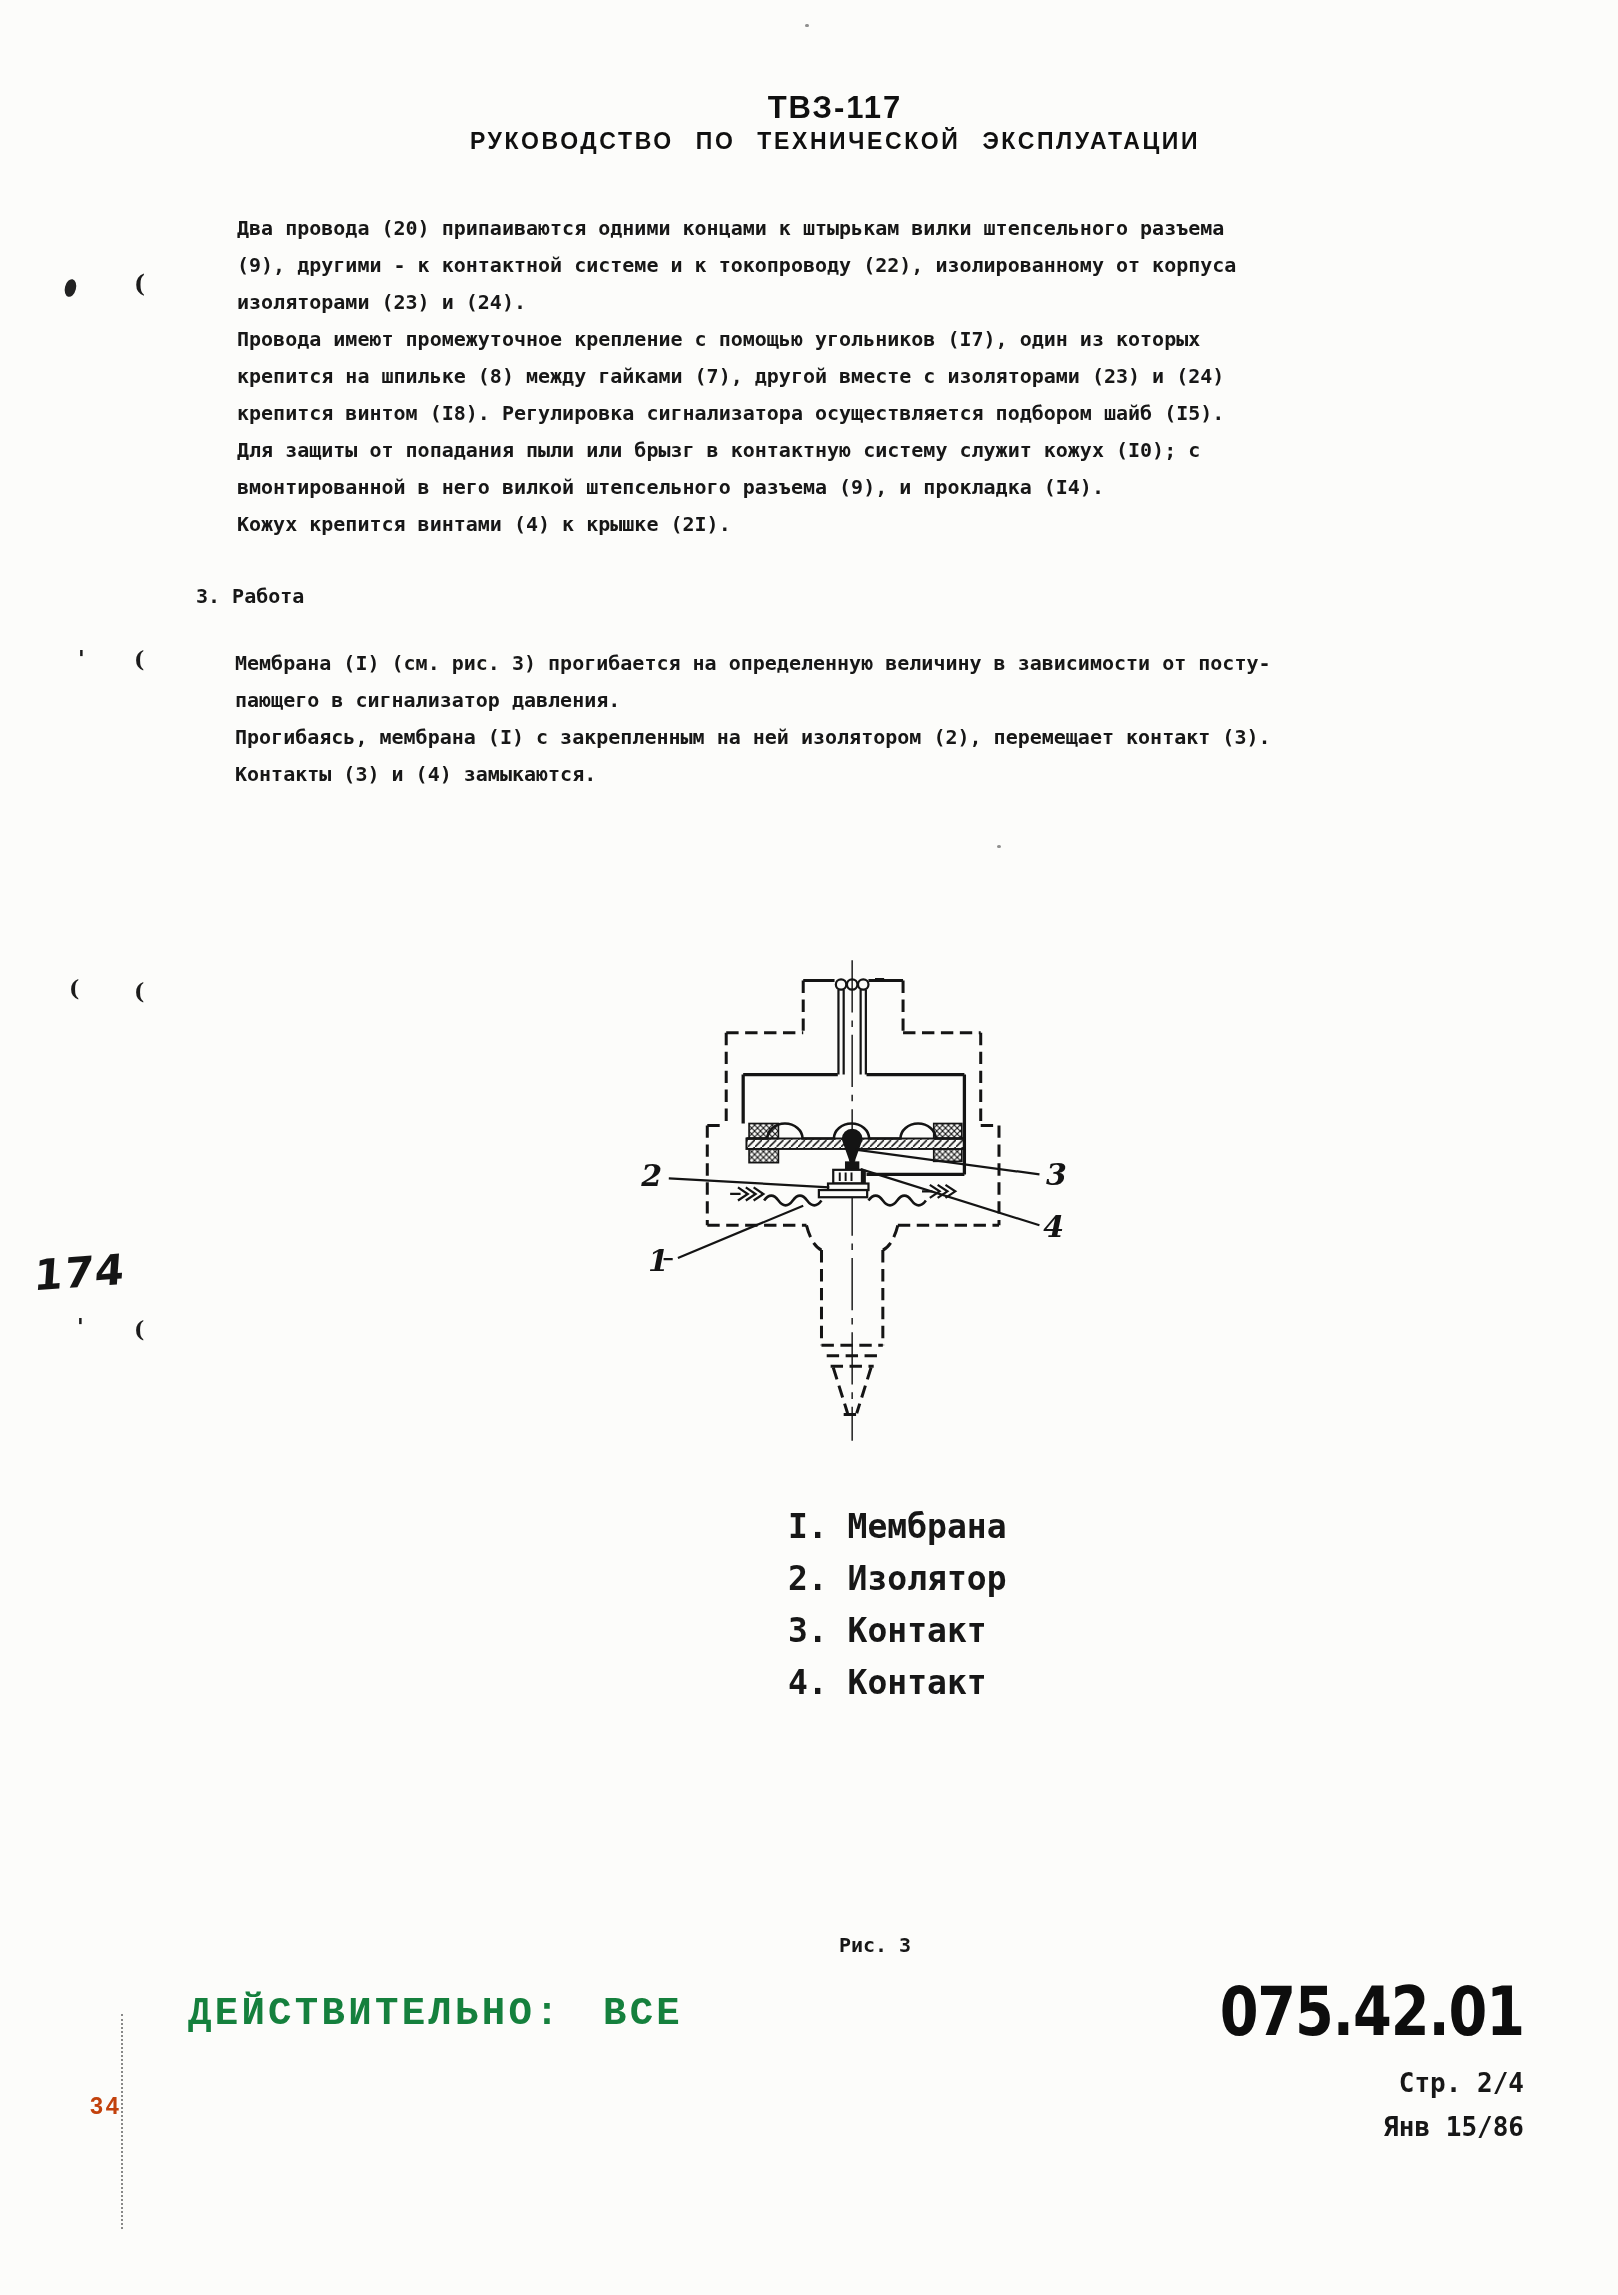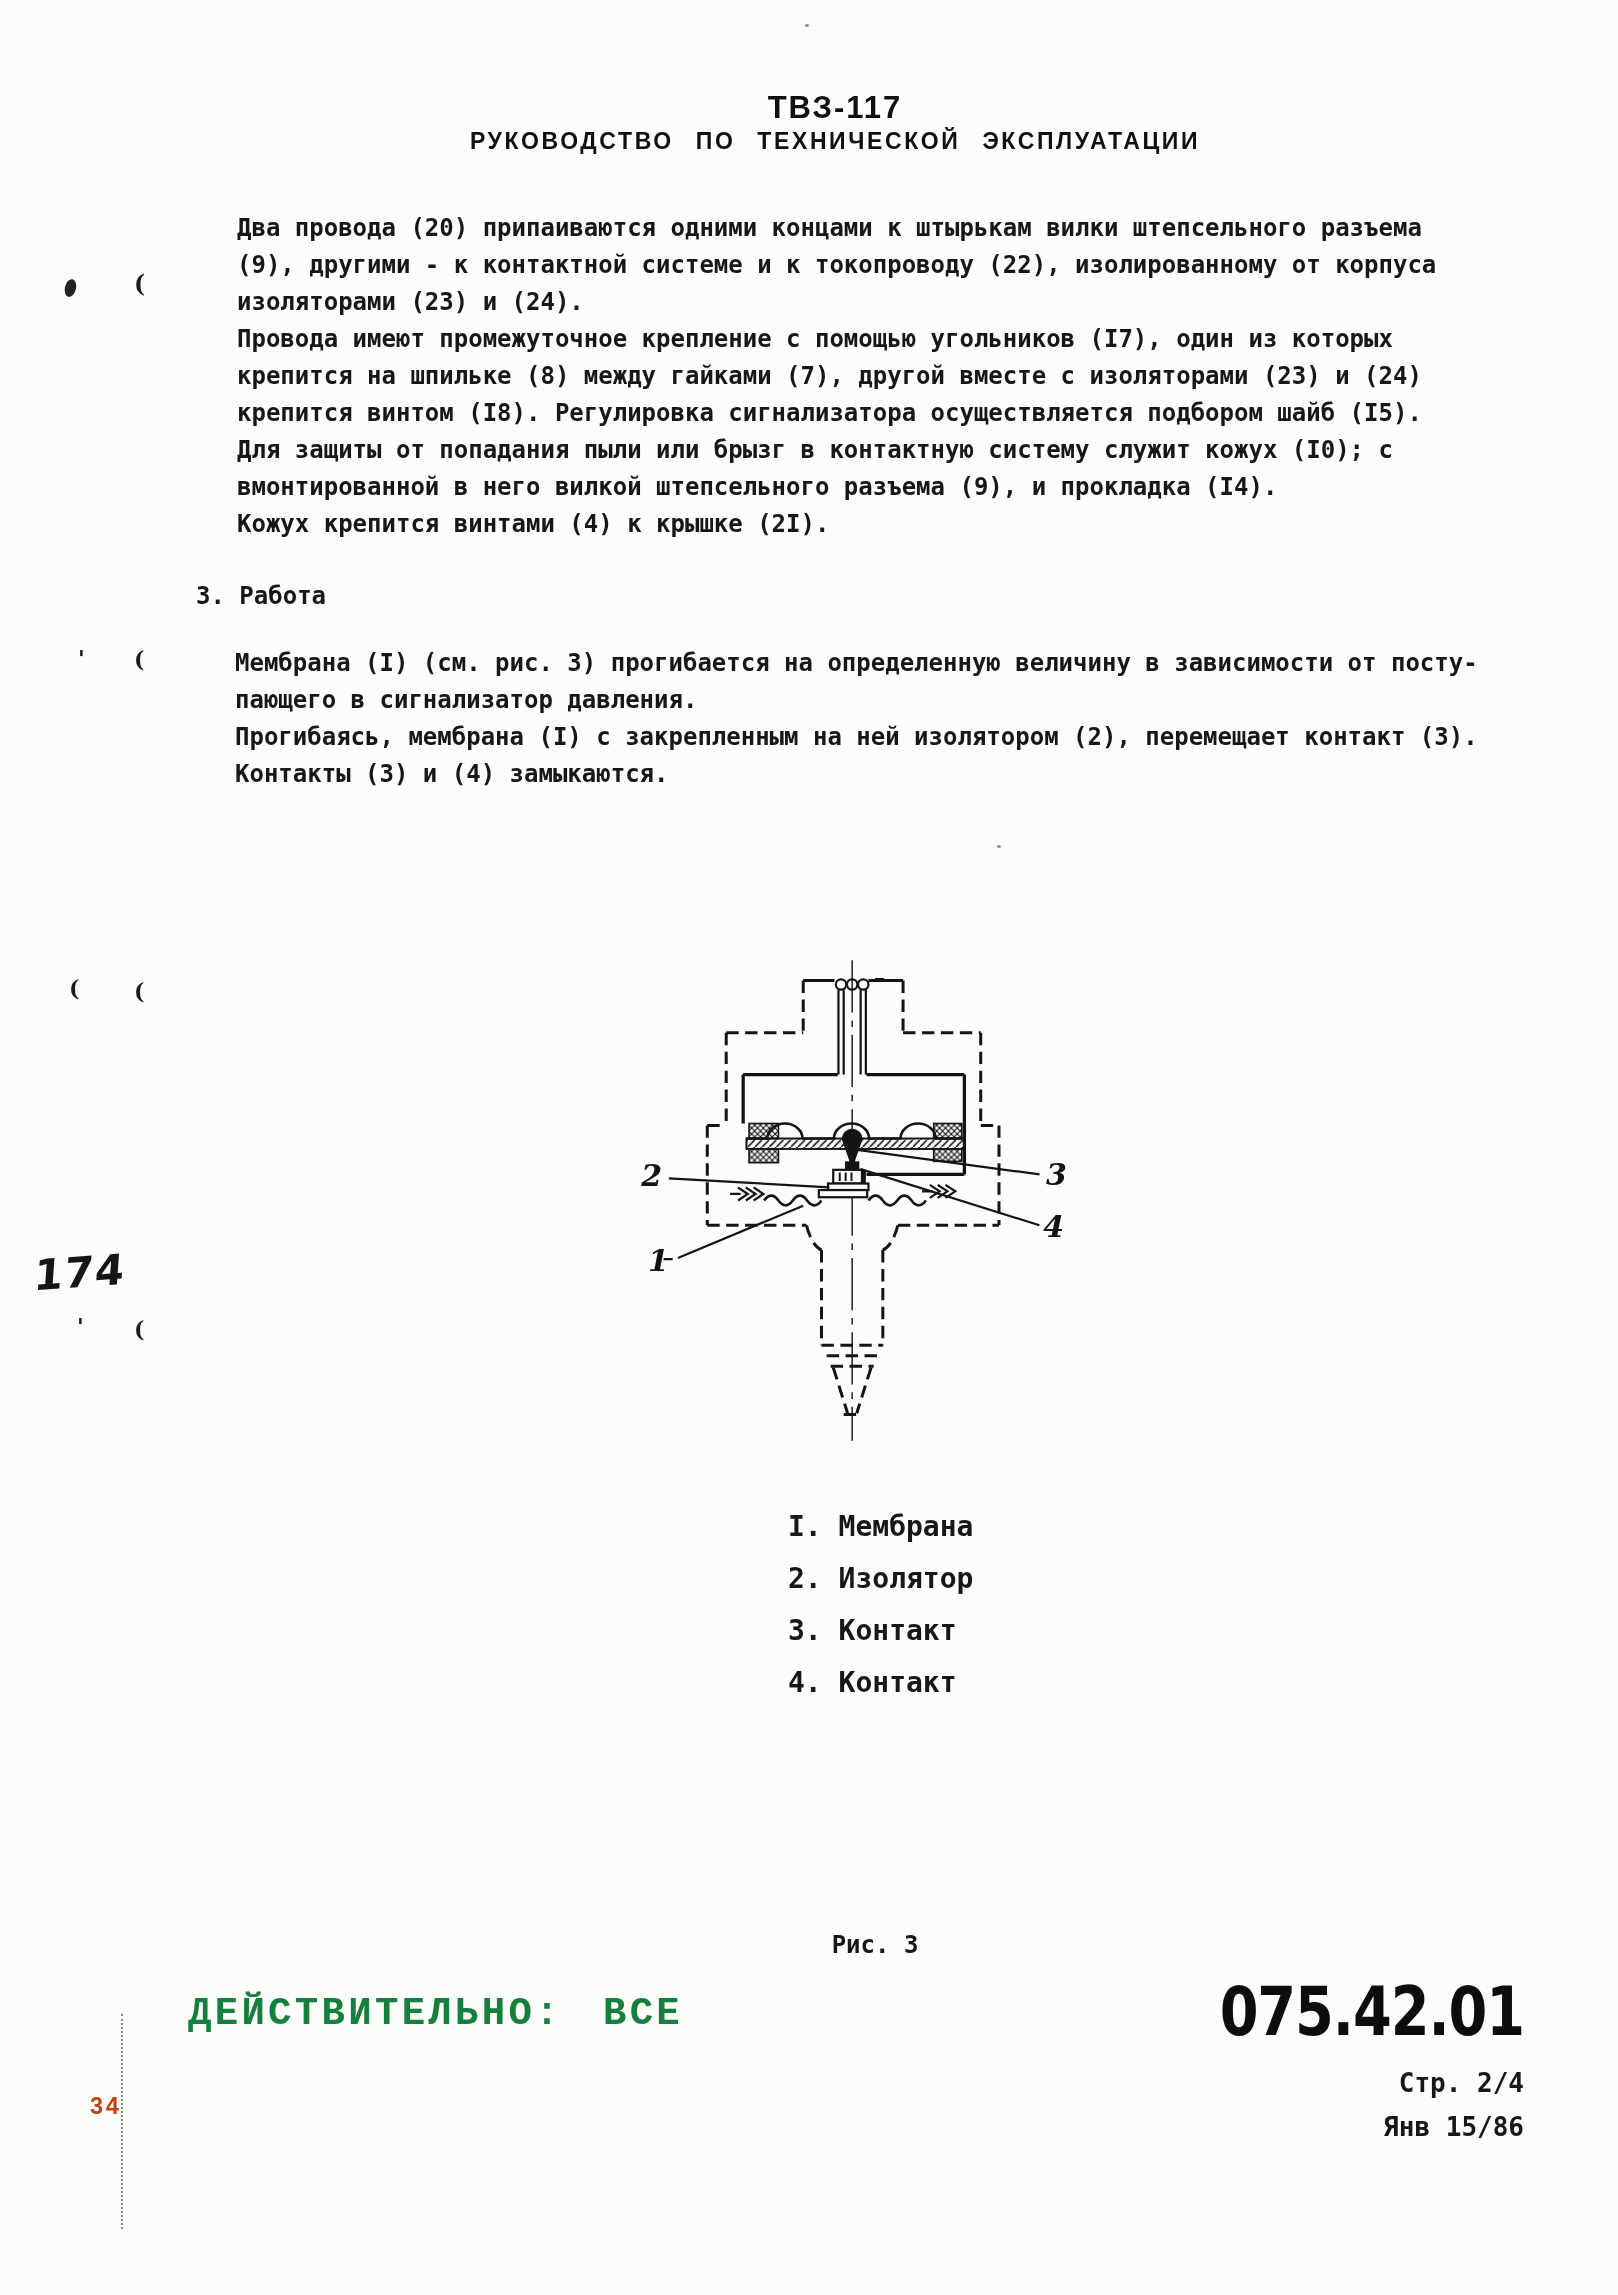--- a/index.html
+++ b/index.html
@@ -1,22 +1,22 @@
 <!DOCTYPE html>
 <html style="font-size:10.4px"><head>
 <meta charset="utf-8">
 <style>
   html,body{margin:0;padding:0;background:#888;}
   #page{position:relative;width:1619px;height:2295px;background:#fcfcfa;overflow:hidden;
         font-family:"DejaVu Sans Mono",monospace;color:#161616;}
   .abs{position:absolute;}
-  .tw{font-family:"DejaVu Sans Mono",monospace;font-weight:bold;font-size:24px;line-height:37px;
+  .tw{font-family:"DejaVu Sans Mono",monospace;font-weight:bold;font-size:20px;line-height:37px;
       white-space:pre-line;color:#171717;}
   .hdr{font-family:"Liberation Sans",sans-serif;font-weight:bold;color:#101010;text-align:center;}
-  .legend{font-family:"DejaVu Sans Mono",monospace;font-weight:bold;font-size:28px;line-height:52px;
+  .legend{font-family:"DejaVu Sans Mono",monospace;font-weight:bold;font-size:33px;line-height:52px;
       white-space:pre-line;color:#171717;}
   .capwrap{left:245px;width:1260px;text-align:center;}
   .eff{font-family:Liberation Mono, monospace;font-weight:bold;font-size:39px;letter-spacing:3.3px;
       word-spacing:14.4px;color:#15803d;}
   .bigcode{font-family:"DejaVu Sans",sans-serif;font-weight:bold;font-size:68px;letter-spacing:-1.3px;
       color:#0d0d0d;text-align:right;transform:scaleX(.82);transform-origin:100% 50%;}
   .pgref{font-family:"DejaVu Sans Mono",monospace;font-weight:bold;font-size:26px;text-align:right;color:#171717;}
   .hand{font-family:"DejaVu Sans",sans-serif;font-weight:bold;font-size:42px;color:#151515;
       transform:rotate(-4deg) skewX(-8deg);letter-spacing:1.3px;}
   .sheetno{font-family:"Liberation Sans",sans-serif;font-weight:bold;font-size:23.5px;color:#c2410c;letter-spacing:2.6px;}

